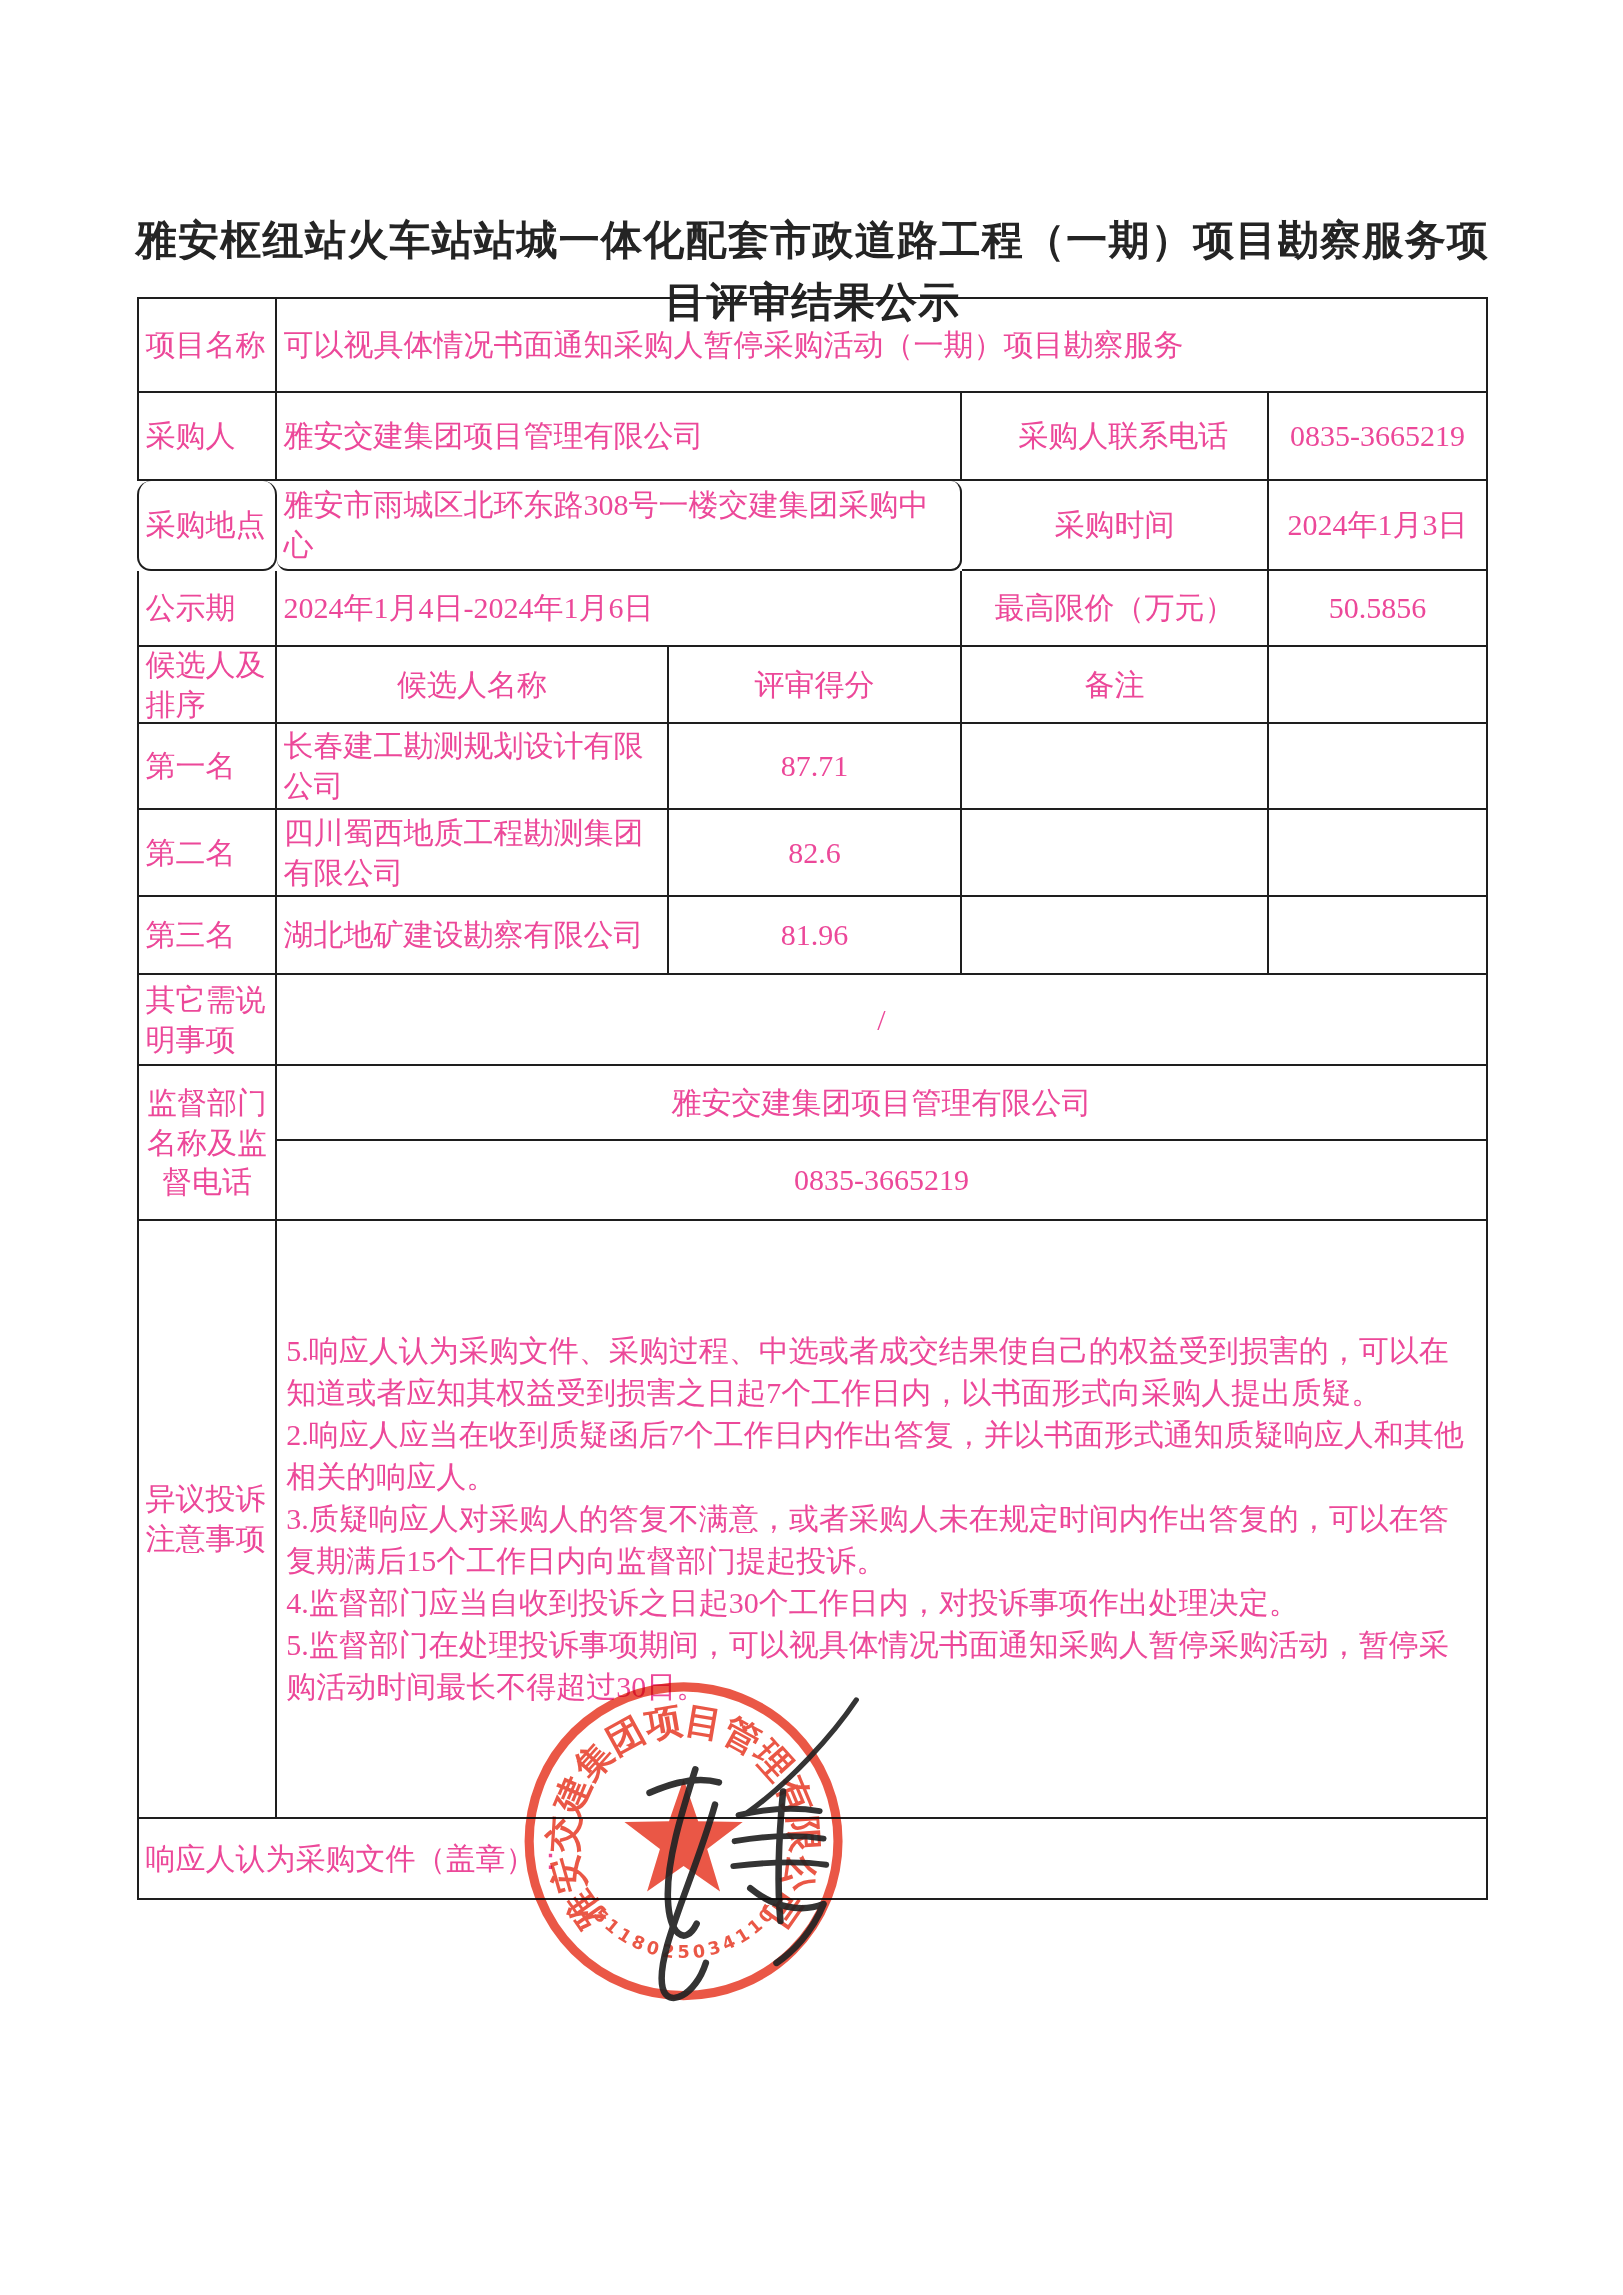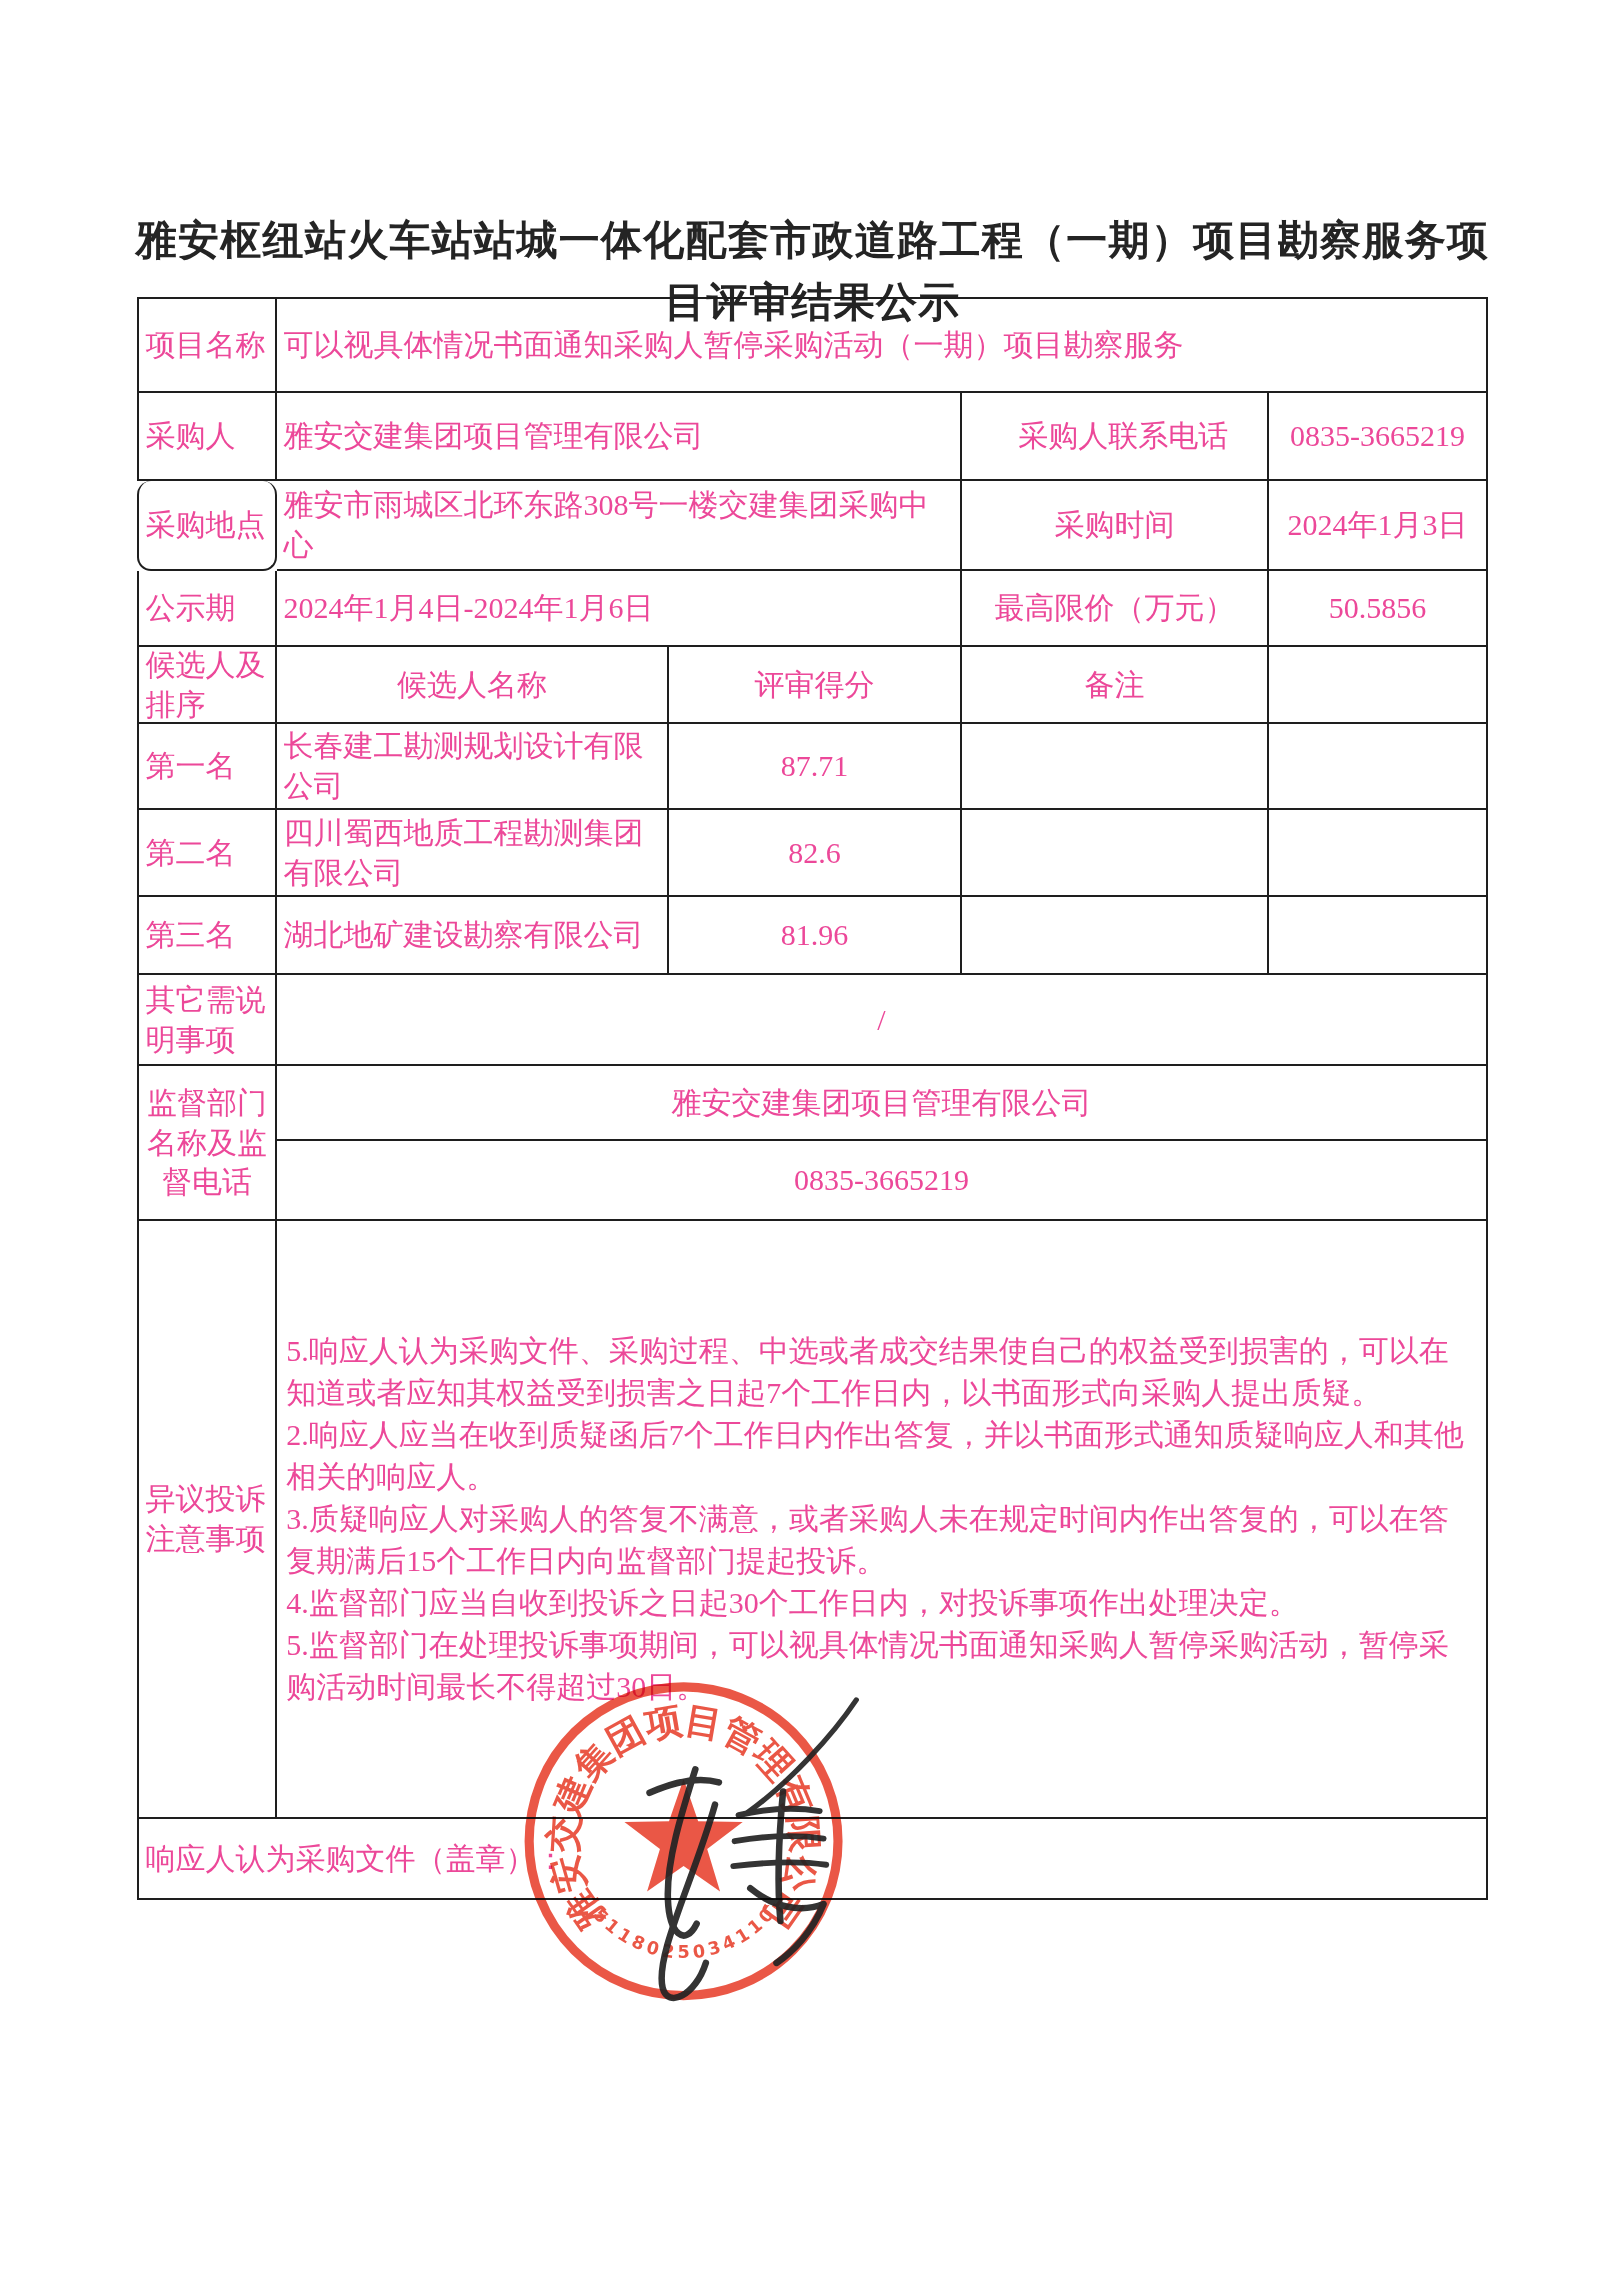--- a/index.html
+++ b/index.html
@@ -45,21 +45,21 @@
 
     <div class="cell bt bl" style="grid-column:1;grid-row:1;">项目名称</div>
     <div class="cell bt" style="grid-column:2/6;grid-row:1;">可以视具体情况书面通知采购人暂停采购活动（一期）项目勘察服务</div>
 
     <div class="cell bl" style="grid-column:1;grid-row:2;">采购人</div>
     <div class="cell" style="grid-column:2/4;grid-row:2;">雅安交建集团项目管理有限公司</div>
     <div class="cell ctr" style="grid-column:4;grid-row:2;padding-left:24px;">采购人联系电话</div>
     <div class="cell ctr" style="grid-column:5;grid-row:2;">0835-3665219</div>
 
     <div class="cell bl" style="grid-column:1;grid-row:3;border-radius:14px;">采购地点</div>
-    <div class="cell" style="grid-column:2/4;grid-row:3;">雅安市雨城区北环东路308号一楼交建集团采购中心</div>
+    <div class="cell" style="grid-column:2/4;grid-row:3;border-radius:11px;">雅安市雨城区北环东路308号一楼交建集团采购中心</div>
     <div class="cell ctr" style="grid-column:4;grid-row:3;">采购时间</div>
     <div class="cell ctr" style="grid-column:5;grid-row:3;">2024年1月3日</div>
 
     <div class="cell bl" style="grid-column:1;grid-row:4;">公示期</div>
     <div class="cell" style="grid-column:2/4;grid-row:4;">2024年1月4日-2024年1月6日</div>
     <div class="cell ctr" style="grid-column:4;grid-row:4;">最高限价（万元）</div>
     <div class="cell ctr" style="grid-column:5;grid-row:4;">50.5856</div>
 
     <div class="cell bl" style="grid-column:1;grid-row:5;">候选人及排序</div>
     <div class="cell ctr" style="grid-column:2;grid-row:5;">候选人名称</div>

